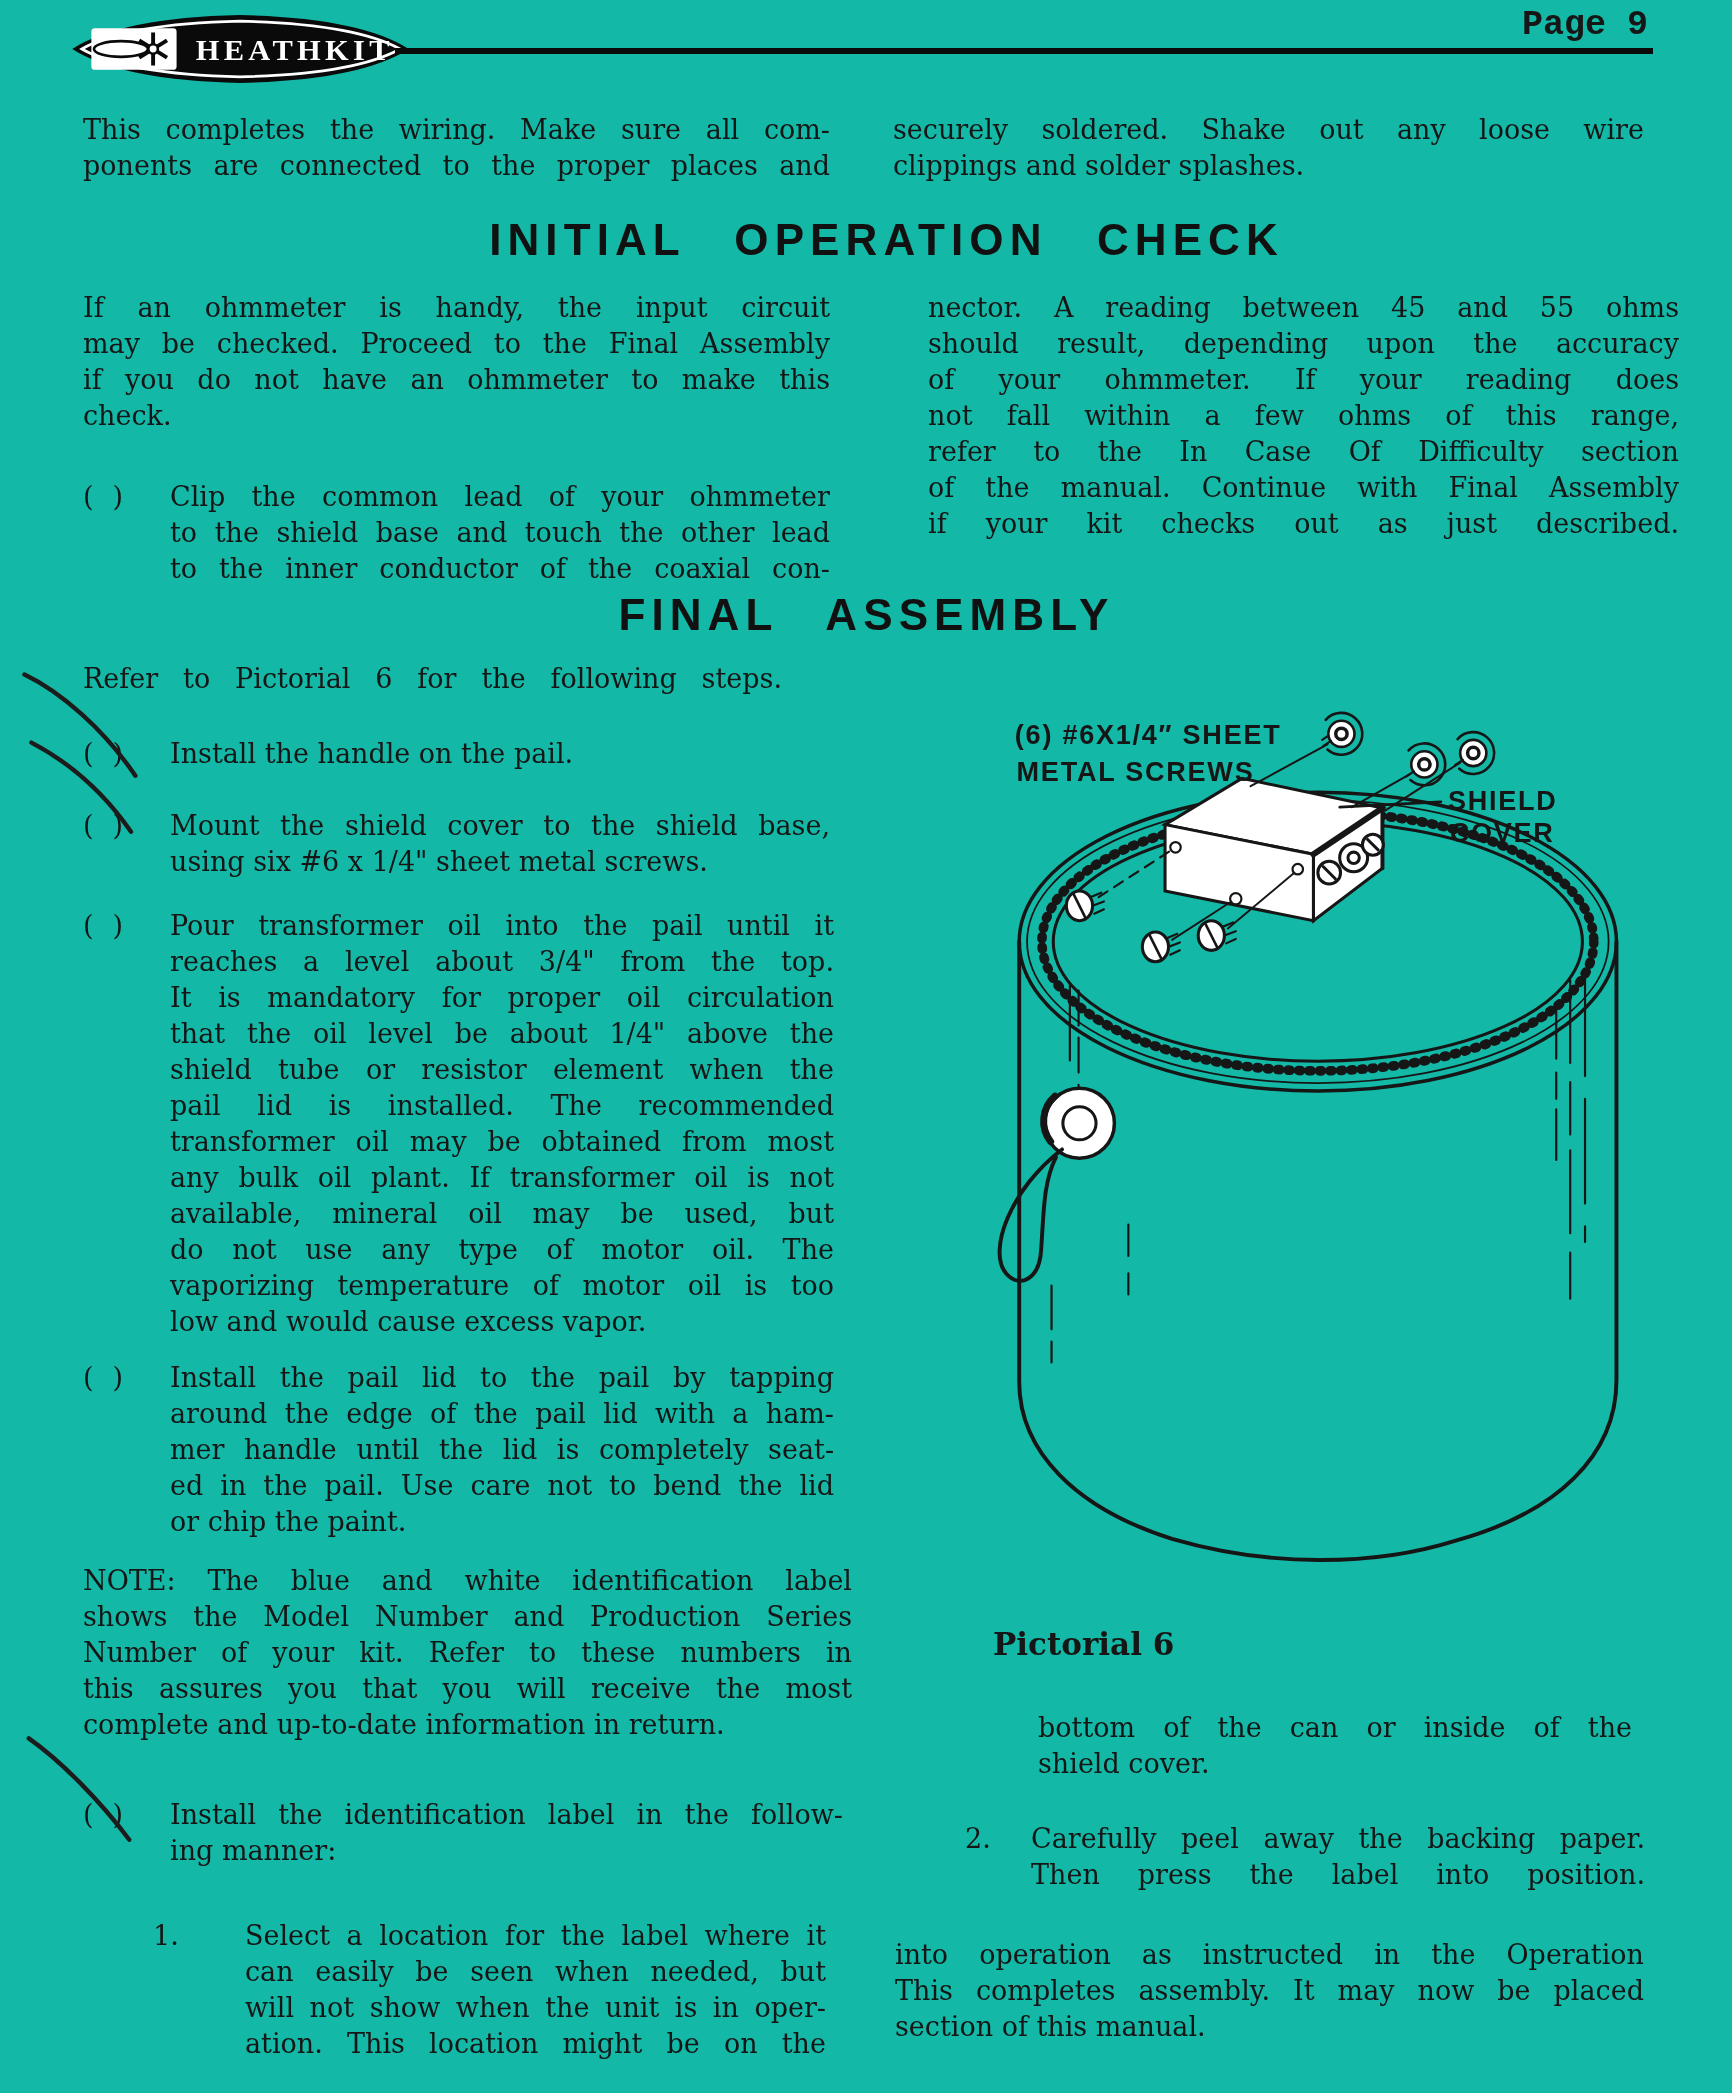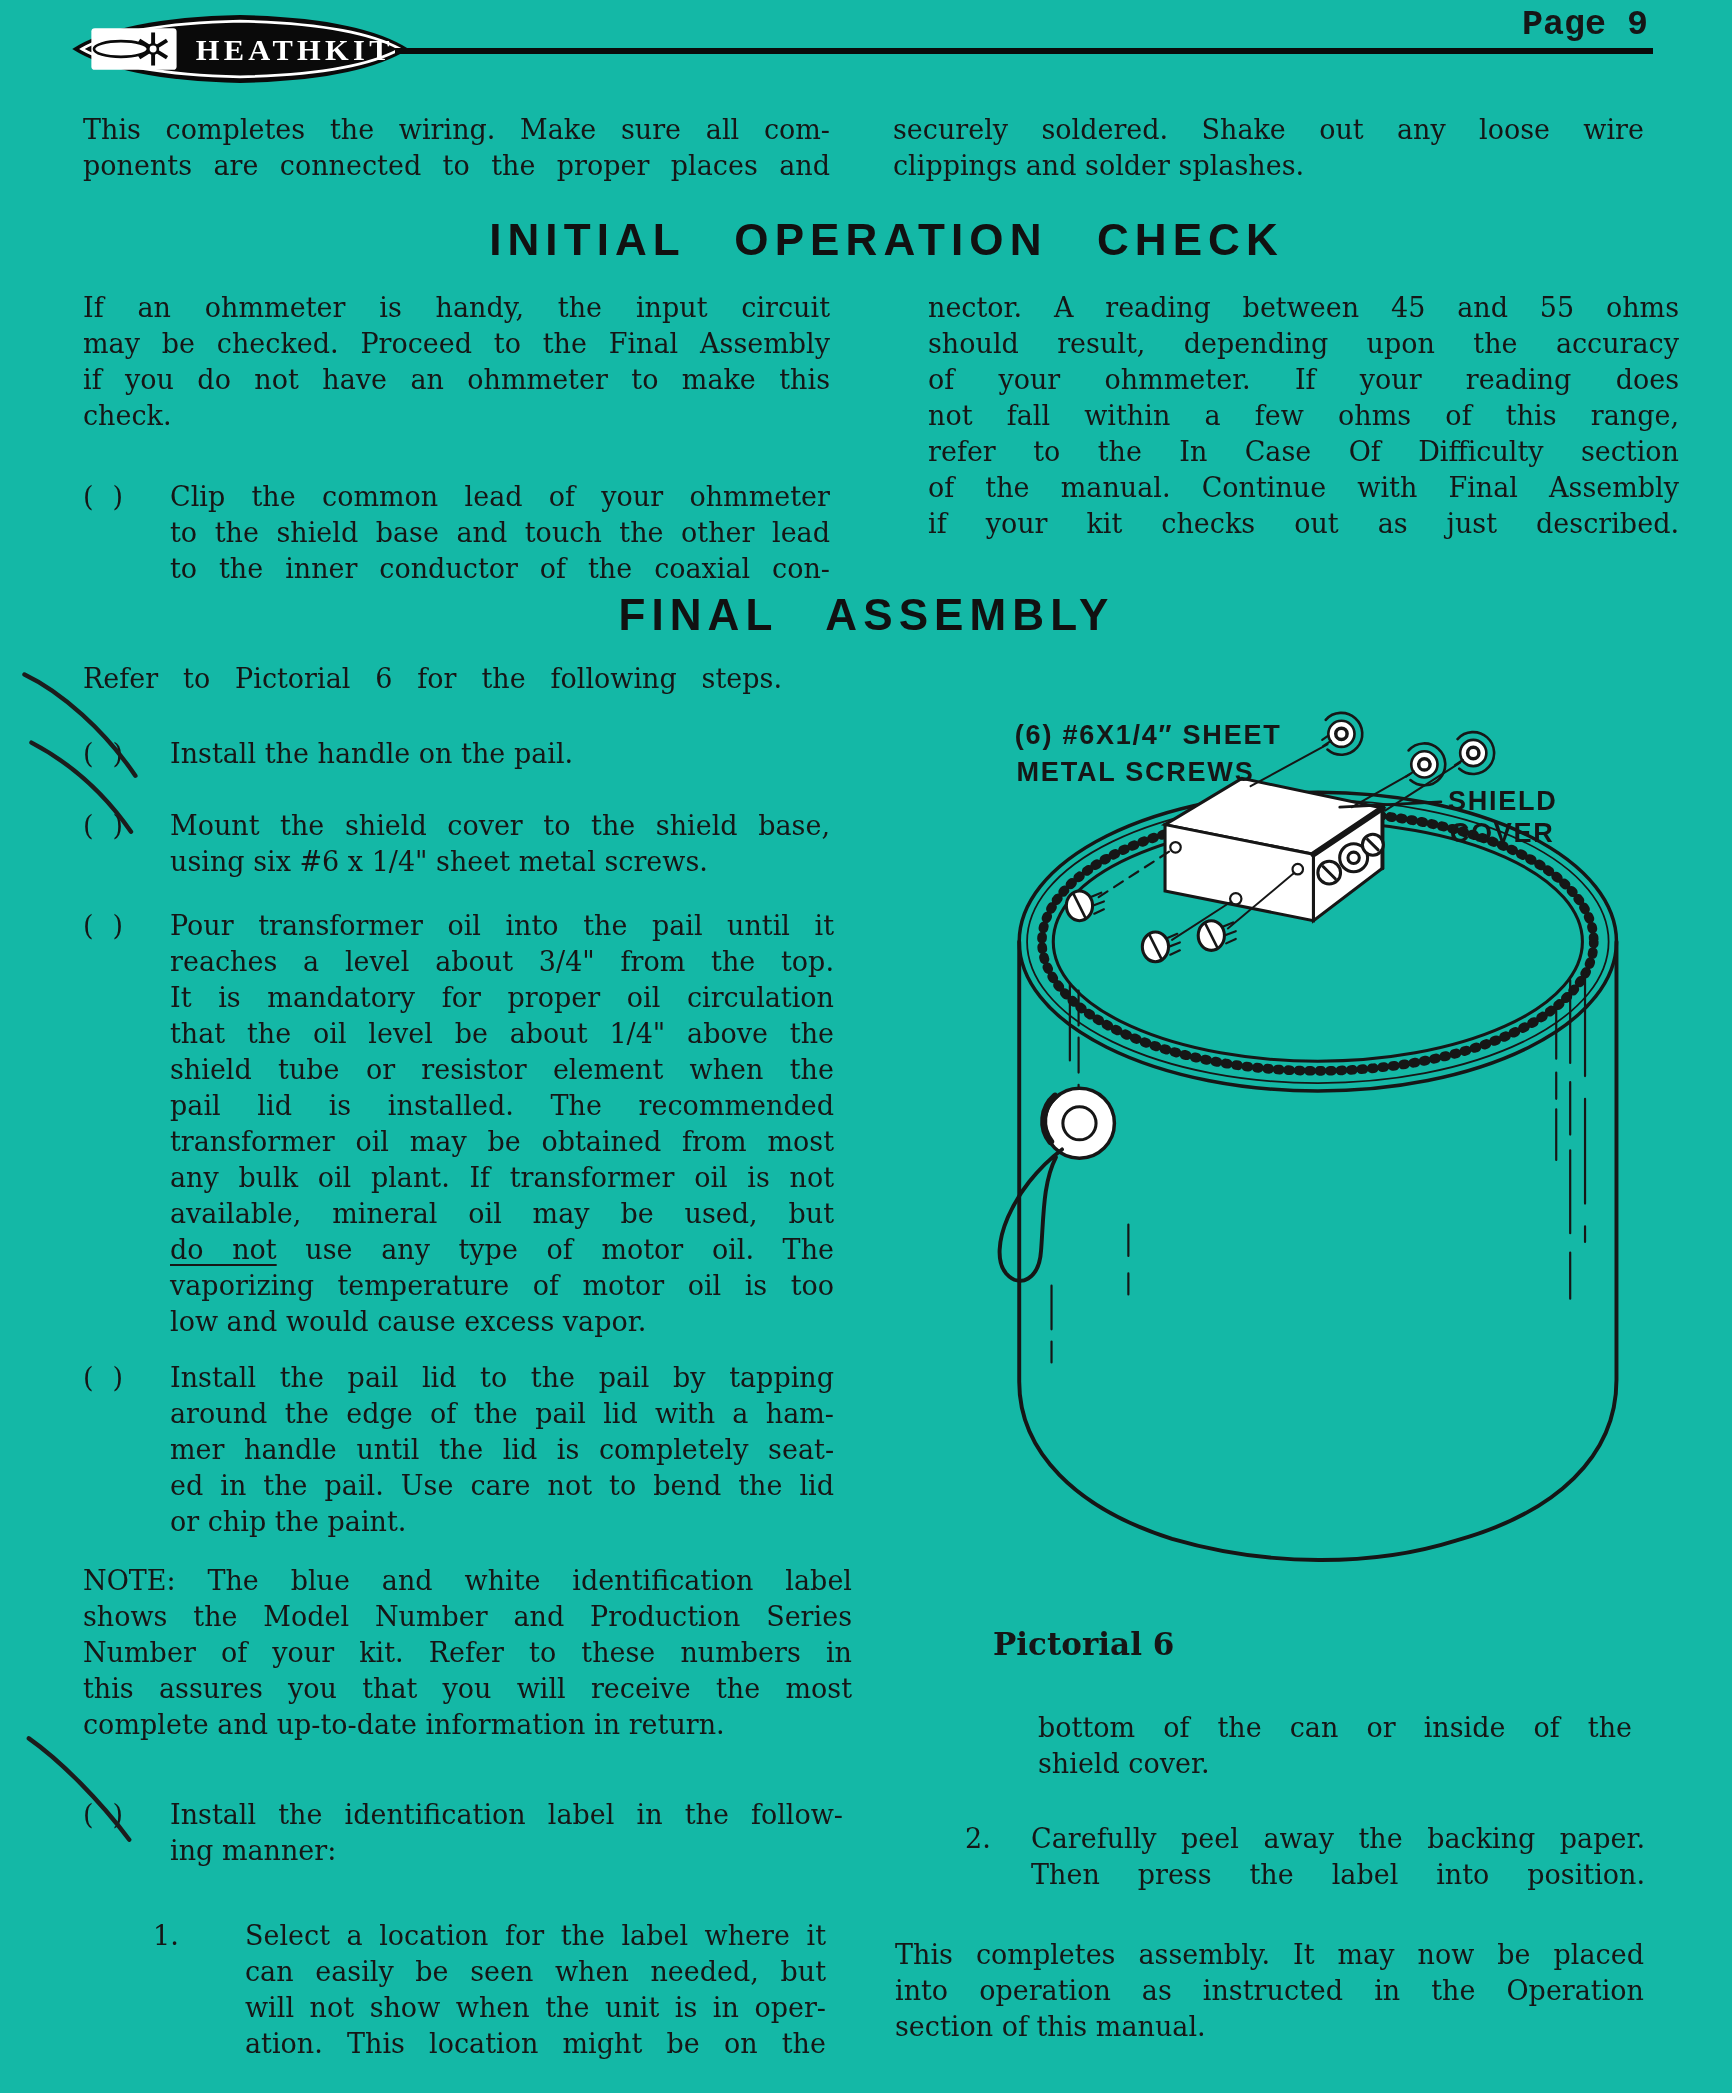--- a/index.html
+++ b/index.html
@@ -5,21 +5,21 @@
   html,body{margin:0;padding:0;background:#e8e8e8;}
   .page{
     position:relative;width:1733px;height:2094px;background:#14b8a6;
     font-family:"DejaVu Serif", serif;color:#161616;overflow:hidden;margin:0 auto;
   }
   .abs{position:absolute;}
   .body-text{font-size:27px;line-height:36px;}
   .tline{text-align:justify;text-align-last:justify;white-space:normal;}
   .tlast{text-align-last:left;}
   [data-justify-all="true"] .tlast{text-align-last:justify;}
-  .u{text-decoration:underline;text-decoration-thickness:2.2px;text-underline-offset:5.2px;margin-top:19px;}
+  .u{text-decoration-thickness:2.2px;text-underline-offset:5.2px;margin-top:19px;}
   .heading{
     font-family:"Liberation Sans", sans-serif;font-weight:bold;font-size:44px;
     letter-spacing:6.1px;word-spacing:31px;text-align:center;width:1733px;color:#111;
   }
   .citem{display:flex;}
   .paren{flex:0 0 87px;letter-spacing:5.2px;}
   .ctext{flex:1 1 auto;}
   .num{flex:0 0 92px;}
   .num2{flex:0 0 66px;}
   .page-number{font-family:Liberation Mono, monospace;font-weight:bold;font-size:35px;text-align:right;}
@@ -170,22 +170,22 @@
 
   <div class="abs body-text citem" style="left:965px;top:1821px;width:680px;">
     <span class="num2">2.</span>
     <div class="ctext" data-justify-all="true">
         <div class="tline">Carefully peel away the backing paper.</div>
         <div class="tline tlast">Then press the label into position.</div>
       </div>
   </div>
 
   <div class="abs body-text" style="left:895px;top:1937px;width:749px;">
+      <div class="tline">into operation as instructed in the Operation</div>
       <div class="tline">This completes assembly. It may now be placed</div>
-      <div class="tline">into operation as instructed in the Operation</div>
       <div class="tline tlast">section of this manual.</div>
     </div>
 
   <svg class="abs" style="left:945px;top:683px;" width="716" height="939" viewBox="0 0 820 1075" fill="none" stroke="#161616" stroke-linecap="round">
 
     <g>
       <ellipse cx="427" cy="296" rx="342" ry="171" stroke-width="4"></ellipse>
       <ellipse cx="427" cy="296" rx="333" ry="162" stroke-width="2"></ellipse>
       <ellipse cx="427" cy="296" rx="316" ry="148" stroke-width="11" stroke-dasharray="2.5 9.5"></ellipse>
       <ellipse cx="427" cy="296" rx="303" ry="137" stroke-width="3.5"></ellipse>

